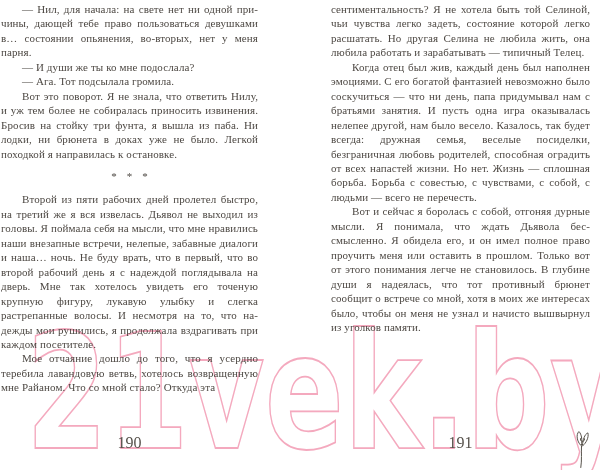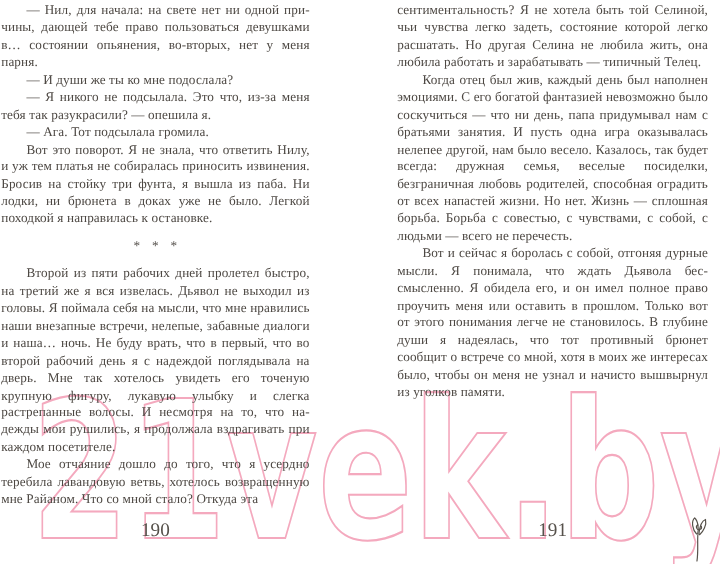--- a/index.html
+++ b/index.html
@@ -48,23 +48,22 @@
 
 <div class="spread">
 
   <svg class="watermark-svg" width="600" height="470" viewBox="0 0 600 470" aria-hidden="true">
     <text x="26" y="448" font-family="DejaVu Sans, sans-serif" font-size="160" font-weight="bold" fill="none" stroke-width="1.8" textLength="600" lengthAdjust="spacingAndGlyphs" stroke="#f4a9be">21vek.by</text>
   </svg>
 
   <div class="page page-left">
     <p class="para">— Нил, для начала: на свете нет ни одной при­чины, дающей тебе право пользоваться девушками в… состоянии опьянения, во-вторых, нет у меня парня.</p>
     <p class="para">— И души же ты ко мне подослала?</p>
-    <p class="para">— Я никого не подсылала. Это что, из-за меня тебя так разукрасили? — опешила я.</p>
     <p class="para">— Ага. Тот подсылала громила.</p>
-    <p class="para">Вот это поворот. Я не знала, что ответить Нилу, и уж тем платья не собиралась приносить извине­ния. Бросив на стойку три фунта, я вышла из паба. Ни лодки, ни брюнета в доках уже не было. Легкой походкой я направилась к остановке.</p>
+    <p class="para">Вот это поворот. Я не знала, что ответить Нилу, и уж тем более не собиралась приносить извине­ния. Бросив на стойку три фунта, я вышла из паба. Ни лодки, ни брюнета в доках уже не было. Легкой походкой я направилась к остановке.</p>
     <div class="divider">* * *</div>
     <p class="para">Второй из пяти рабочих дней пролетел быстро, на третий же я вся извелась. Дьявол не выходил из головы. Я поймала себя на мысли, что мне нрави­лись наши внезапные встречи, нелепые, забавные диалоги и наша… ночь. Не буду врать, что в пер­вый, что во второй рабочий день я с надеждой по­глядывала на дверь. Мне так хотелось увидеть его точеную крупную фигуру, лукавую улыбку и слегка растрепанные волосы. И несмотря на то, что на­дежды мои рушились, я продолжала вздрагивать при каждом посетителе.</p>
     <p class="para">Мое отчаяние дошло до того, что я усердно теребила лавандовую ветвь, хотелось возвращен­ную мне Райаном. Что со мной стало? Откуда эта</p>
   </div>
 
   <div class="page page-right">
     <p class="para no-indent">сентиментальность? Я не хотела быть той Селиной, чьи чувства легко задеть, состояние которой легко расшатать. Но другая Селина не любила жить, она любила работать и зарабатывать — типичный Те­лец.</p>
     <p class="para">Когда отец был жив, каждый день был напол­нен эмоциями. С его богатой фантазией невоз­можно было соскучиться — что ни день, папа придумывал нам с братьями занятия. И пусть одна игра оказывалась нелепее другой, нам было весе­ло. Казалось, так будет всегда: дружная семья, весе­лые посиделки, безграничная любовь родителей, способная оградить от всех напастей жизни. Но нет. Жизнь — сплошная борьба. Борьба с совес­тью, с чувствами, с собой, с людьми — всего не перечесть.</p>
     <p class="para">Вот и сейчас я боролась с собой, отгоняя дур­ные мысли. Я понимала, что ждать Дьявола бес­смысленно. Я обидела его, и он имел полное право проучить меня или оставить в прошлом. Толь­ко вот от этого понимания легче не становилось. В глубине души я надеялась, что тот противный брюнет сообщит о встрече со мной, хотя в моих же интересах было, чтобы он меня не узнал и начисто вышвырнул из уголков памяти.</p>
   </div>

